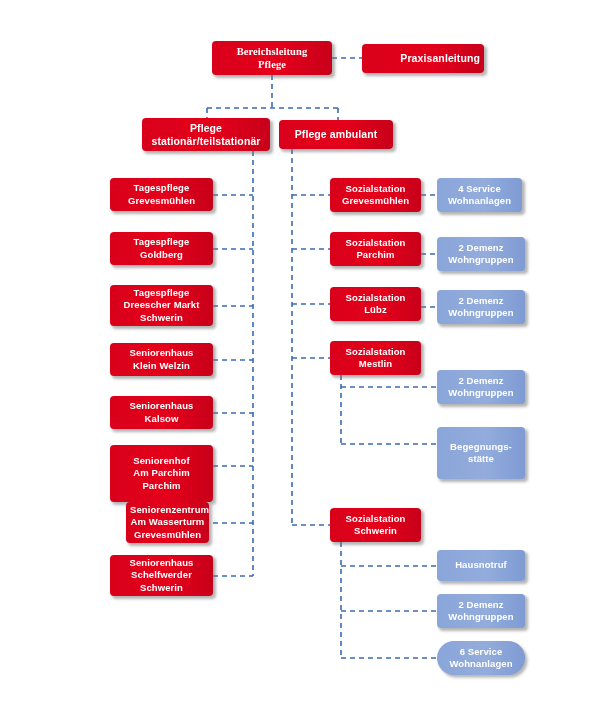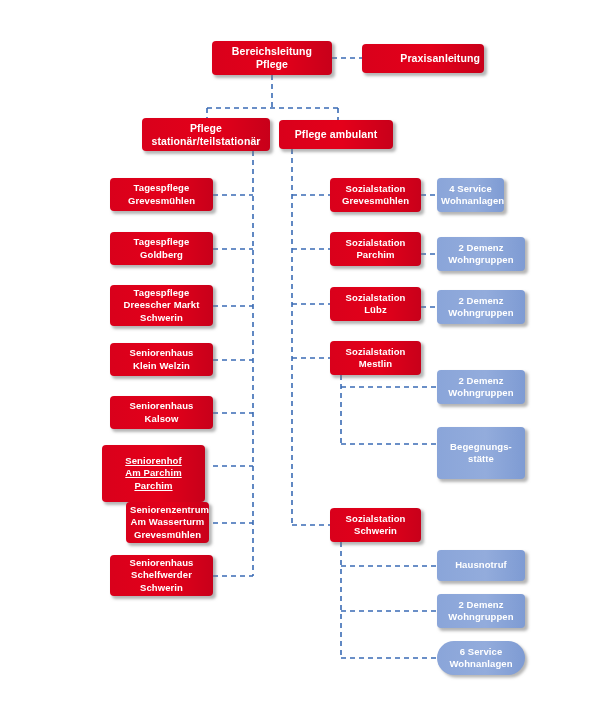--- a/index.html
+++ b/index.html
@@ -82,21 +82,21 @@
     <line x1="341" y1="375" x2="341" y2="444"></line>
     <line x1="341" y1="387" x2="437" y2="387"></line>
     <line x1="341" y1="444" x2="437" y2="444"></line>
 
     <line x1="341" y1="542" x2="341" y2="658"></line>
     <line x1="341" y1="566" x2="437" y2="566"></line>
     <line x1="341" y1="611" x2="437" y2="611"></line>
     <line x1="341" y1="658" x2="437" y2="658"></line>
   </svg>
 
-  <div class="node red t11" style="left:212px;top:41px;width:120px;height:34px;">
+  <div class="node red t11" style="left:212px;top:41px;width:120px;height:34px;font-family:Liberation Serif, serif;">
     <span>
       <span>Bereichsleitung</span>
       <span>Pflege</span>
     </span>
   </div>
 
   <div class="node red t11" style="left:362px;top:44px;width:122px;height:29px;text-align:right;">
     <span>Praxisanleitung</span>
   </div>
 
@@ -140,21 +140,21 @@
     </span>
   </div>
 
   <div class="node red" style="left:110px;top:396px;width:103px;height:33px;">
     <span>
       <span>Seniorenhaus</span>
       <span>Kalsow</span>
     </span>
   </div>
 
-  <div class="node red" style="left:102px;top:445px;width:103px;height:57px;text-decoration:underline;">
+  <div class="node red" style="left:110px;top:445px;width:103px;height:57px;">
     <span>
       <span>Seniorenhof</span>
       <span>Am Parchim</span>
       <span>Parchim</span>
     </span>
   </div>
 
   <div class="node red" style="left:126px;top:502px;width:83px;height:41px;">
     <span>
       <span>Seniorenzentrum</span>
@@ -199,21 +199,21 @@
     </span>
   </div>
 
   <div class="node red" style="left:330px;top:508px;width:91px;height:34px;">
     <span>
       <span>Sozialstation</span>
       <span>Schwerin</span>
     </span>
   </div>
 
-  <div class="node blue" style="left:437px;top:178px;width:67px;height:34px;">
+  <div class="node blue" style="left:437px;top:178px;width:85px;height:34px;">
     <span>
       <span>4 Service</span>
       <span>Wohnanlagen</span>
     </span>
   </div>
 
   <div class="node blue" style="left:437px;top:237px;width:88px;height:34px;">
     <span>
       <span>2 Demenz</span>
       <span>Wohngruppen</span>

